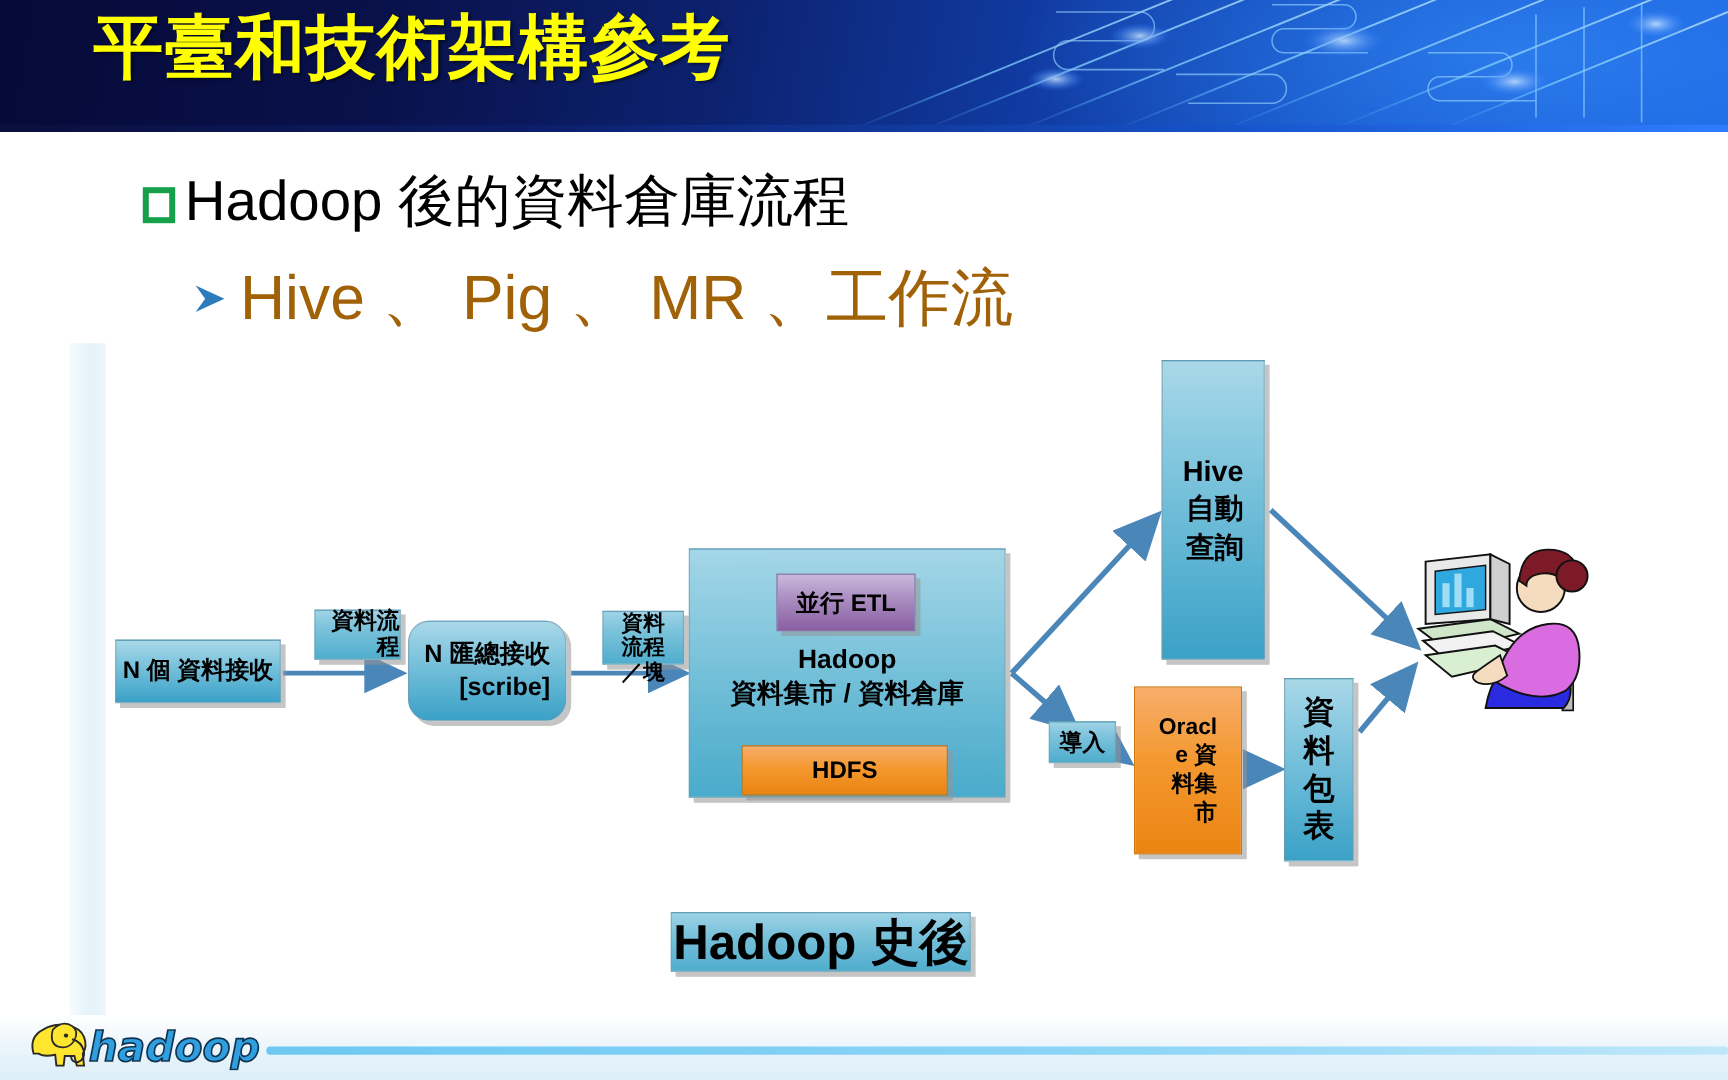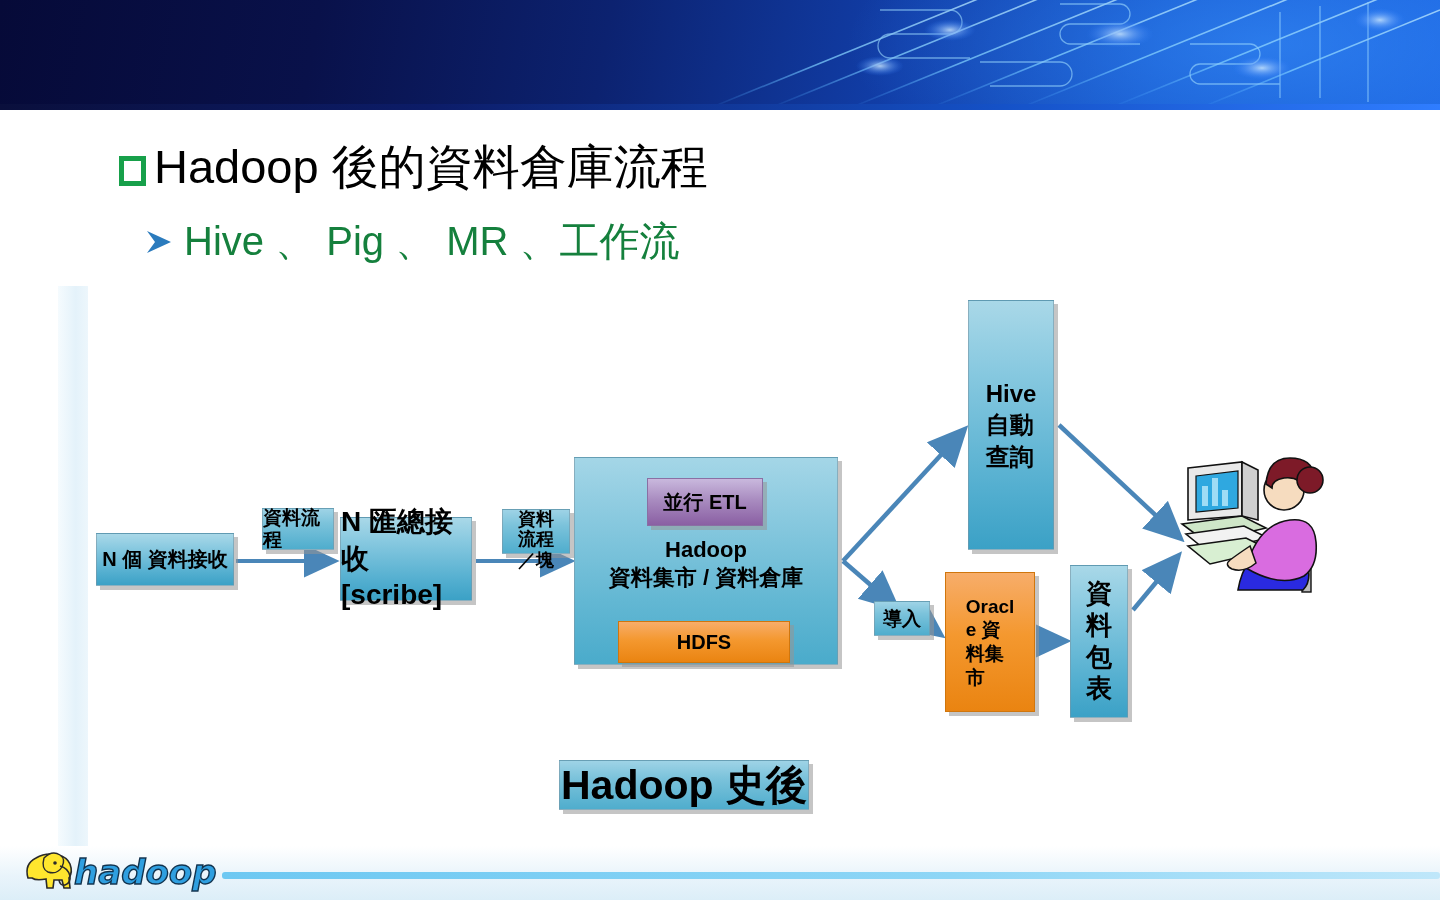--- a/index.html
+++ b/index.html
@@ -38,23 +38,23 @@
   .bullet1 {
     position: absolute; left: 88px; top: 136px;
     display: flex; align-items: center; gap: 8px;
     font-size: 47px; color: #000; white-space: nowrap; margin-left: 31px;
   }
   .sq-bullet {
     width: 27px; height: 30px; border: 5px solid #17a04a; background: #fff;
     display:inline-block; flex: 0 0 auto; margin-top: 6px;
   }
   .bullet2 {
-    position: absolute; left: 144px; top: 214px;
+    position: absolute; left: 160px; top: 214px;
     display: flex; align-items: center; gap: 10px;
-    font-size: 40px; color: #15803d; white-space: nowrap;
+    font-size: 52px; color: #a16207; white-space: nowrap;
   }
   .arrow-bullet { width: 30px; height: 26px; flex: 0 0 auto; }
 
   
   .content {
     position: absolute; left: 88px; top: 286px; width: 1352px; height: 560px;
     background: #ffffff;
   }
   .leftband {
     position: absolute; left: 58px; top: 286px; width: 32px; height: 560px;
@@ -70,21 +70,21 @@
     border-radius: 3px;
   }
 
   
   .diagram { position: absolute; left: 0; top: 0; width: 1440px; height: 900px; pointer-events: none; }
 
   
   .box {
     position: absolute;
     display: flex; align-items: center; justify-content: center;
-    text-align: left;
+    text-align: right;
     color: #000; font-weight: 700;
     border: 1px solid rgba(120,150,165,.6);
     box-shadow: 4px 4px 0 rgba(150,150,150,.55);
   }
   .box-blue {
     background: linear-gradient(180deg,#a9d8e8 0%, #88c9e0 28%, #54afd0 75%, #3ba1c6 100%);
   }
   .box-blue-flat {
     background: linear-gradient(180deg,#9ed3e6 0%, #7cc3db 35%, #4fadcd 100%);
     margin-left: 14px;
@@ -97,21 +97,21 @@
     background: linear-gradient(180deg,#c9b8dd 0%, #a98cc0 45%, #8a5fa3 100%);
     border: 1px solid #8a6fa3;
   }
   .box-big {
     background: linear-gradient(180deg,#a4d6e7 0%, #8dcbe0 25%, #62b7d3 70%, #4aabcb 100%);
   }
 
   
   #box-n-receive { left: 96px;  top: 533px; width: 138px; height: 53px; font-size: 20px; line-height: 1.22; }
   #lbl-dataflow1 { left: 248px; top: 508px; width: 72px;  height: 42px; font-size: 19px; line-height: 1.16; }
-  #box-scribe    { left: 340px; top: 517px; width: 132px; height: 84px; font-size: 28px; line-height: 1.3; }
+  #box-scribe    { left: 340px; top: 517px; width: 132px; height: 84px; font-size: 21px; line-height: 1.3; border-radius: 18px; }
   #lbl-dataflow2 { left: 488px; top: 509px; width: 68px;  height: 45px; font-size: 18px; line-height: 1.12;
                    overflow: visible; }
   #lbl-dataflow2 .ovf { position: relative; top: 8px; white-space: nowrap; }
   #box-hadoop    { left: 574px; top: 457px; width: 264px; height: 208px; }
   #box-etl       { left: 647px; top: 478px; width: 116px; height: 48px; font-size: 20px; }
   #box-hdfs      { left: 618px; top: 621px; width: 172px; height: 42px; font-size: 20px; }
   #lbl-hadoop-title {
     position: absolute; left: 574px; top: 536px; width: 264px;
     text-align: center; color: #000; font-weight: 700; font-size: 22px; line-height: 1.28;
   }
@@ -165,20 +165,21 @@
     </g>
     <g fill="url(#glow)">
       <ellipse cx="1120" cy="34" rx="34" ry="14"></ellipse>
       <ellipse cx="1262" cy="68" rx="30" ry="12"></ellipse>
       <ellipse cx="950" cy="30" rx="26" ry="11"></ellipse>
       <ellipse cx="1380" cy="20" rx="26" ry="12"></ellipse>
       <ellipse cx="880" cy="66" rx="24" ry="10"></ellipse>
     </g>
   </svg>
   <div class="hdr-bottomline"></div>
+  <div class="title">平臺和技術架構參考</div>
 </div>
 
 <div class="bullet1">
   <span class="sq-bullet"></span>
   <span>Hadoop 後的資料倉庫流程</span>
 </div>
 <div class="bullet2">
   <svg class="arrow-bullet" viewBox="0 0 30 26">
     <path d="M3 2 L27 13 L3 24 L11 13 Z" fill="#2b7bbd"></path>
   </svg>

